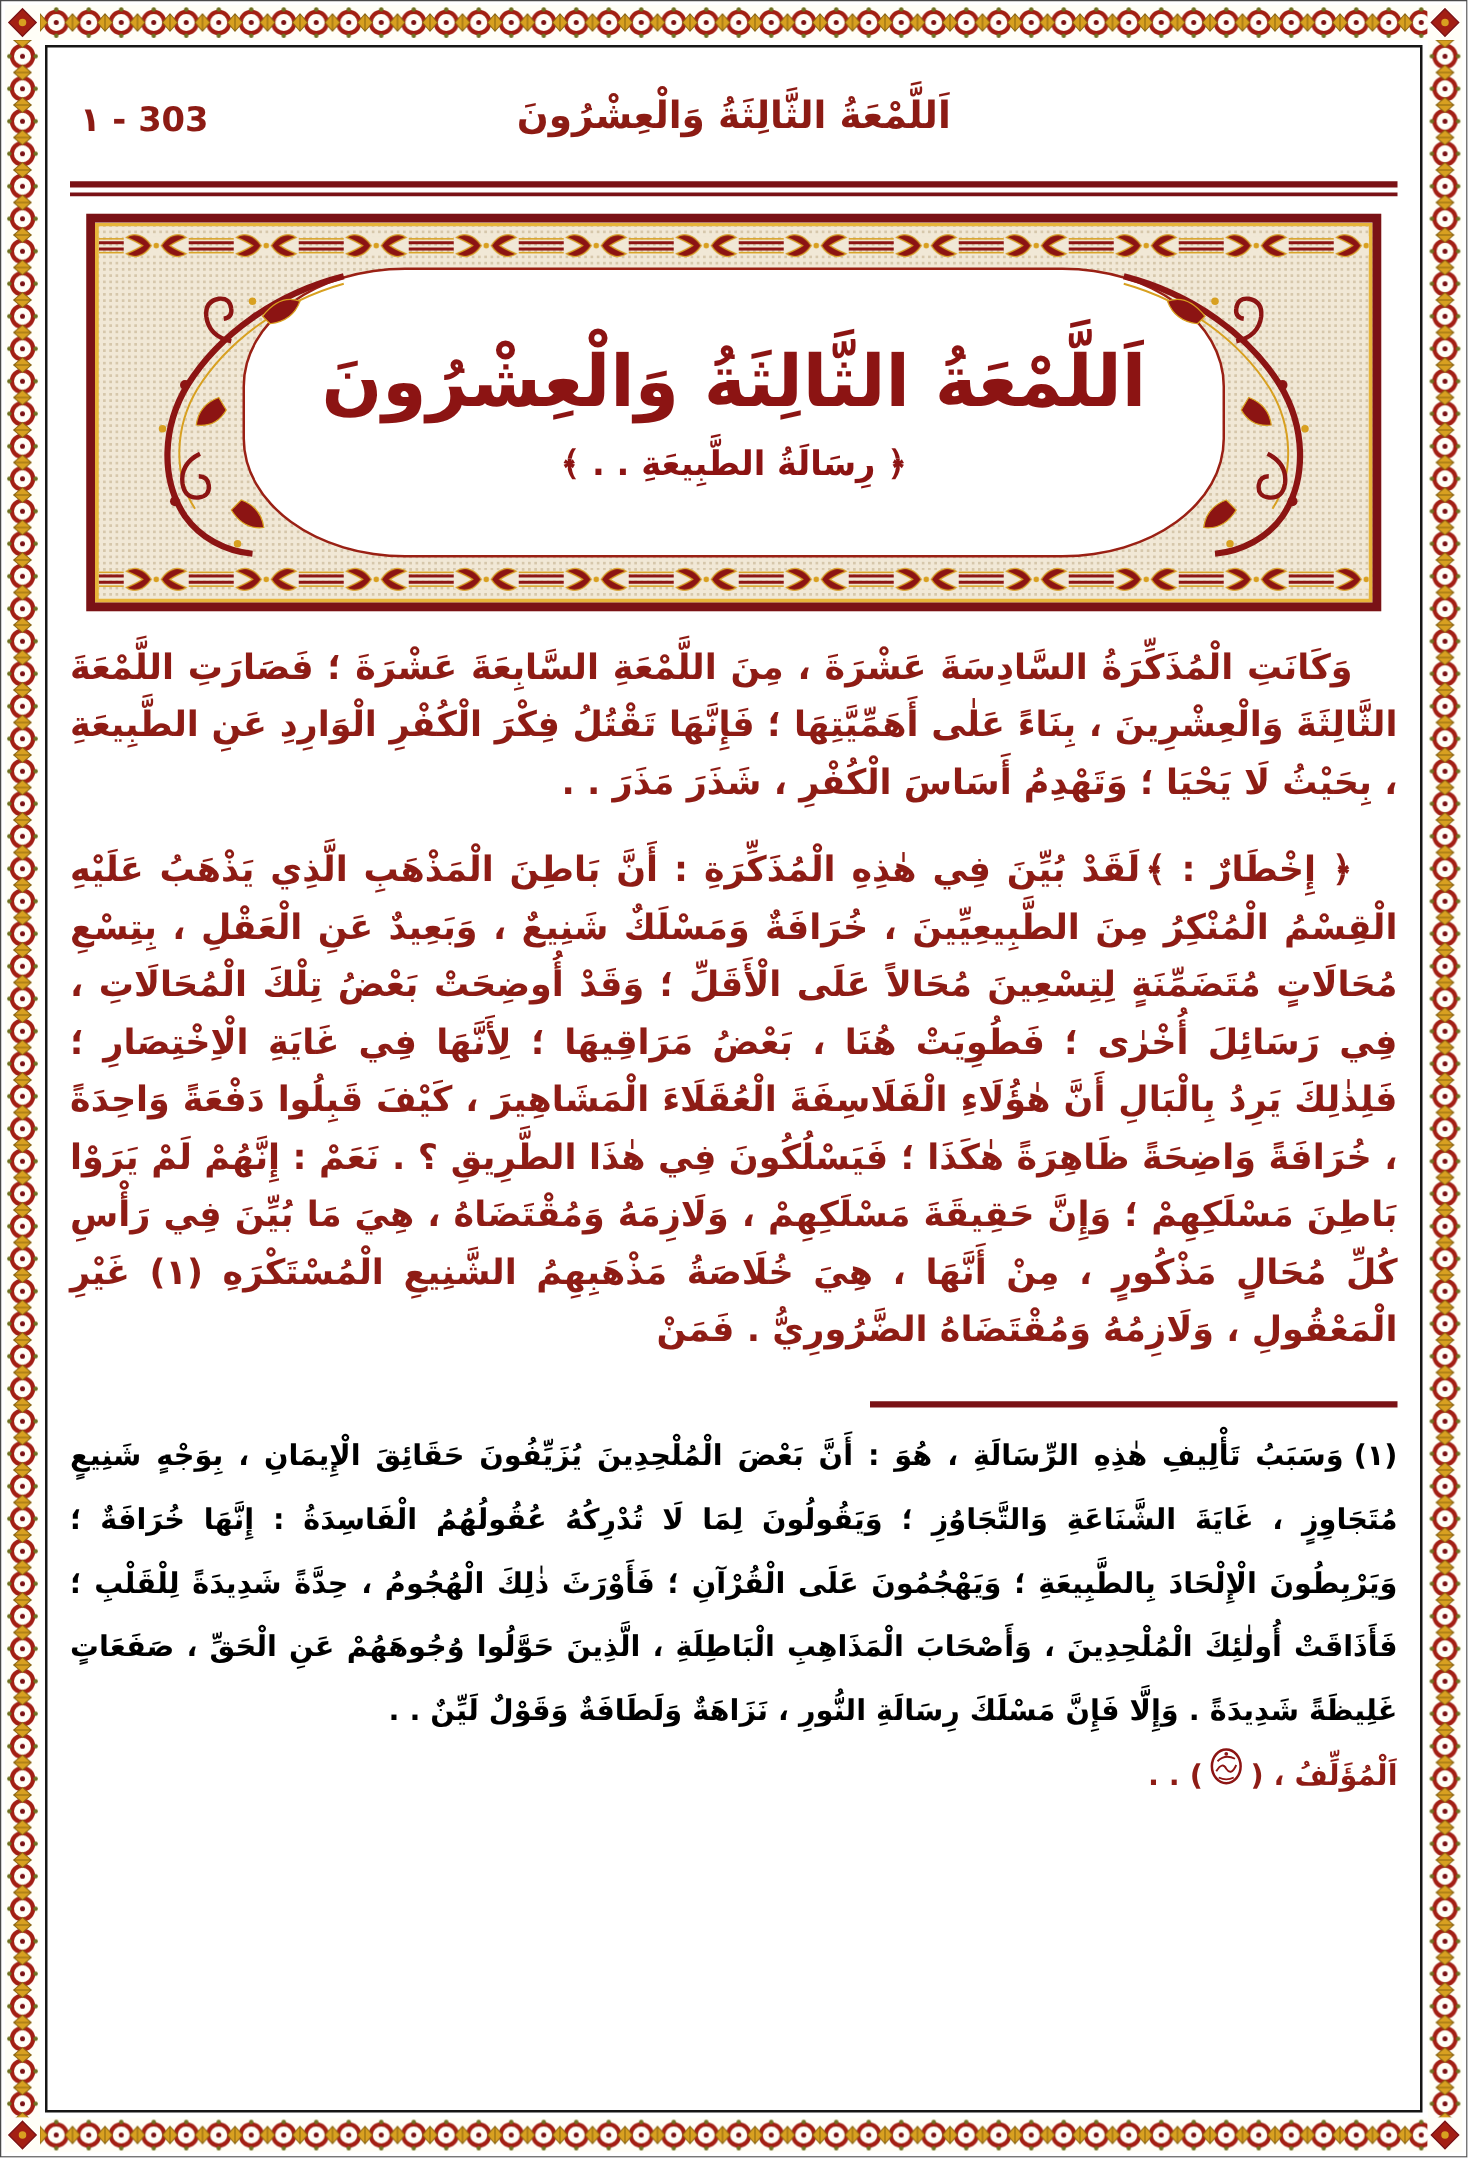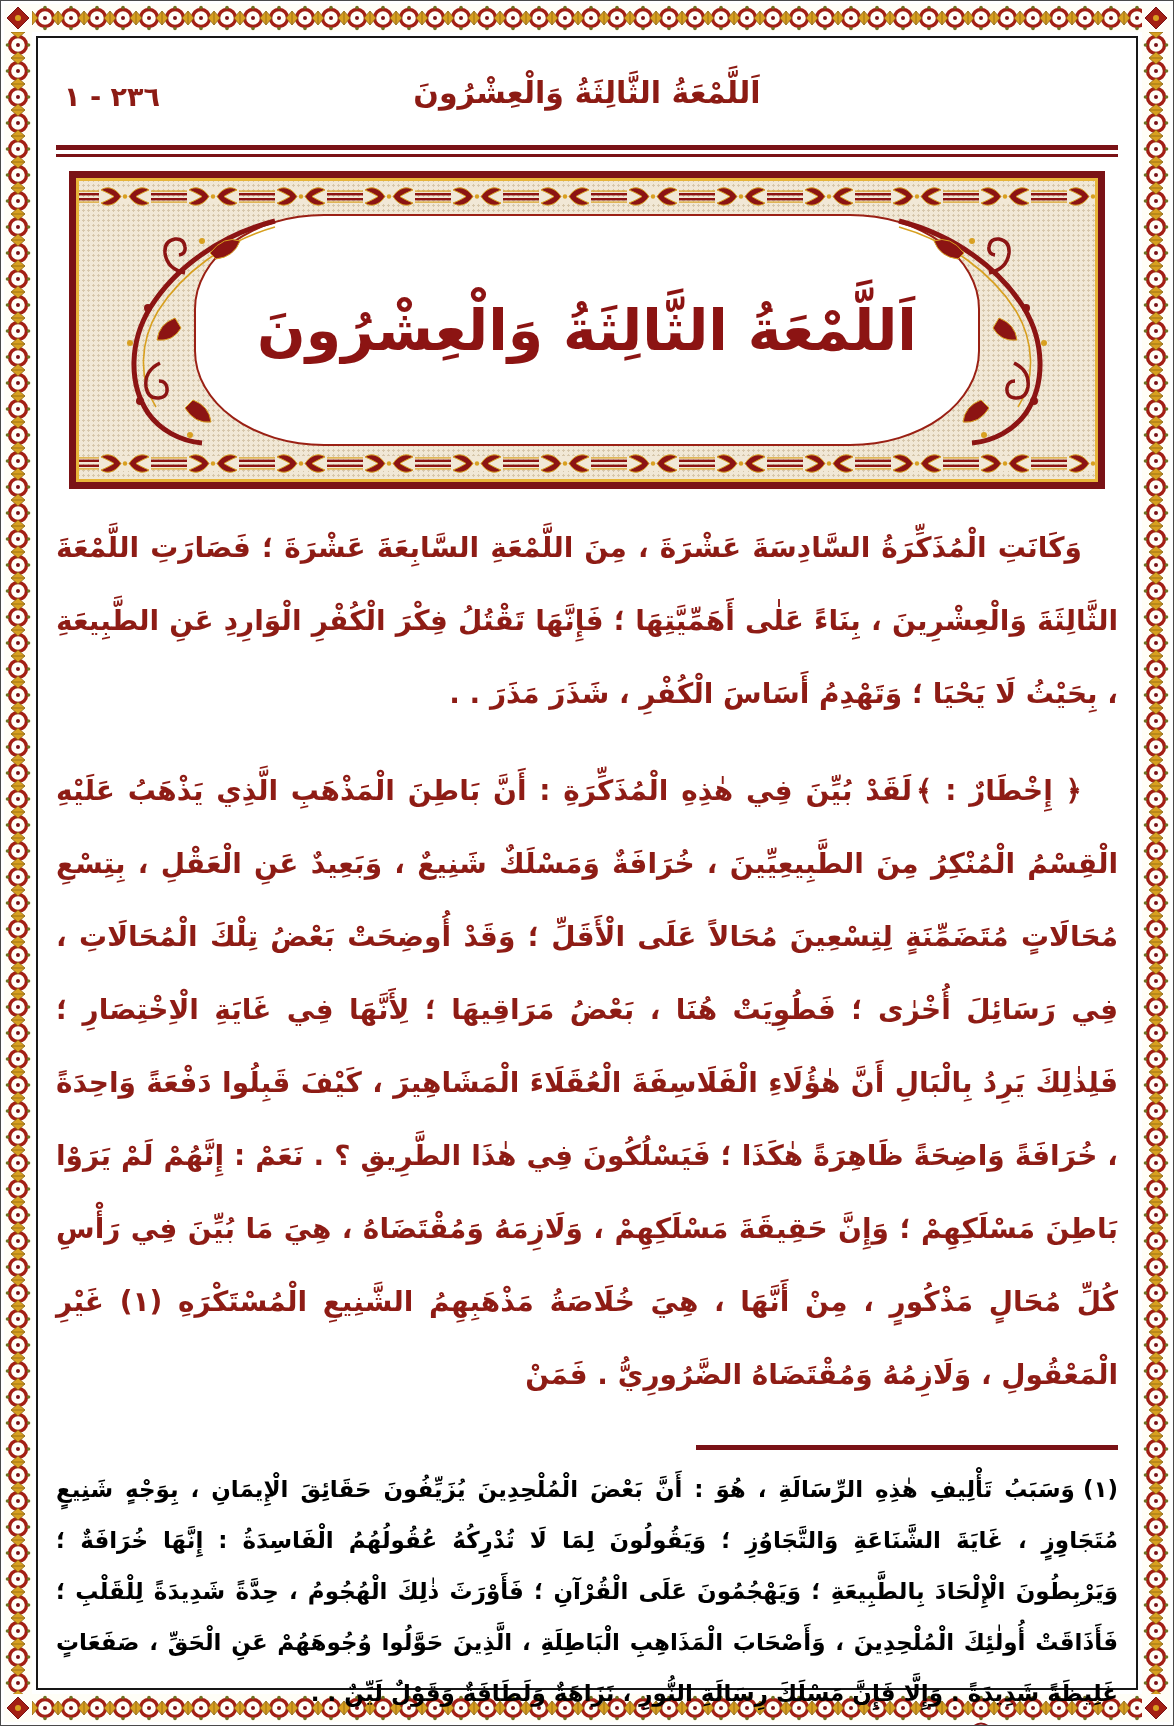--- a/index.html
+++ b/index.html
@@ -45,21 +45,21 @@
   .flourish-left{left:14px;}
   .flourish-right{right:14px;transform:translateY(-50%) scaleX(-1);}
   .box-inner{
     position:absolute;inset:36px 130px;display:flex;flex-direction:column;
     align-items:center;justify-content:center;gap:16px;z-index:2;direction:rtl;
   }
   .box-title{font-size:57px;font-weight:bold;color:#8c1413;white-space:nowrap;text-align:center;}
   .box-subtitle{font-size:27px;font-weight:bold;color:#8c1413;text-align:center;}
   
   .body-text{margin-top:22px;color:#8e1c15;font-weight:bold;direction:rtl;}
-  .par{font-size:28px;line-height:73px;text-align:justify;text-indent:36px;}
+  .par{font-size:28px;line-height:46px;text-align:justify;text-indent:36px;}
   .par-2{margin-top:24px;}
   .lead{margin-left:4px;}
   
   .fn-sep{margin:34px 0 14px auto;width:422px;height:5px;background:#7a1216;}
   .footnote{direction:rtl;text-align:justify;color:#000000;font-weight:bold;font-size:23px;line-height:51px;}
   .fn-marker{margin-left:8px;}
   .fn-signature{direction:rtl;color:#8e1c15;font-weight:bold;font-size:23px;line-height:51px;display:flex;align-items:center;gap:4px;}
   .seal{display:inline-block;vertical-align:middle;}
 </style>
 </head>
@@ -147,21 +147,21 @@
         <path d="M14,3 L25,14 L14,25 L3,14 Z" fill="#a31f14" stroke="#7a1216"></path>
         <circle cx="14" cy="14" r="3" fill="#d8a020"></circle>
       </svg>
   </div>
   <div class="inner-frame"></div>
 
   <div class="content">
 
     <div class="header">
       <div class="running-title" lang="ar">اَللَّمْعَةُ الثَّالِثَةُ وَالْعِشْرُونَ</div>
-      <div class="page-number" lang="ar">٢٣٦ - ١</div>
+      <div class="page-number" lang="ar">303 - ١</div>
     </div>
     <div class="double-rule"></div>
 
     <div class="title-box">
       <div class="band band-top">
         <svg width="100%" height="30" preserveAspectRatio="none">
             <rect width="1100" height="30" fill="url(#bandpat)"></rect>
           </svg>
       </div>
       <div class="band band-bottom">
@@ -199,20 +199,21 @@
           <circle cx="58" cy="95" r="4" fill="#8c1413"></circle>
             <circle cx="50" cy="188" r="4" fill="#8c1413"></circle>
           <circle cx="112" cy="28" r="3" fill="#d8a020"></circle>
             <circle cx="40" cy="130" r="3" fill="#d8a020"></circle>
             <circle cx="100" cy="222" r="3" fill="#d8a020"></circle>
         </svg>
       </div>
 
       <div class="box-inner">
         <div class="box-title" lang="ar">اَللَّمْعَةُ الثَّالِثَةُ وَالْعِشْرُونَ</div>
+        <div class="box-subtitle" lang="ar">﴿ رِسَالَةُ الطَّبِيعَةِ . . ﴾</div>
       </div>
     </div>
 
     <div class="body-text">
       <div class="par par-1" lang="ar">وَكَانَتِ الْمُذَكِّرَةُ السَّادِسَةَ عَشْرَةَ ، مِنَ اللَّمْعَةِ السَّابِعَةَ عَشْرَةَ ؛ فَصَارَتِ اللَّمْعَةَ الثَّالِثَةَ وَالْعِشْرِينَ ، بِنَاءً عَلٰى أَهَمِّيَّتِهَا ؛ فَإِنَّهَا تَقْتُلُ فِكْرَ الْكُفْرِ الْوَارِدِ عَنِ الطَّبِيعَةِ ، بِحَيْثُ لَا يَحْيَا ؛ وَتَهْدِمُ أَسَاسَ الْكُفْرِ ، شَذَرَ مَذَرَ . .</div>
       <div class="par par-2" lang="ar">
         <span class="lead">﴿ إِخْطَارٌ : ﴾</span><span>لَقَدْ بُيِّنَ فِي هٰذِهِ الْمُذَكِّرَةِ : أَنَّ بَاطِنَ الْمَذْهَبِ الَّذِي يَذْهَبُ عَلَيْهِ الْقِسْمُ الْمُنْكِرُ مِنَ الطَّبِيعِيِّينَ ، خُرَافَةٌ وَمَسْلَكٌ شَنِيعٌ ، وَبَعِيدٌ عَنِ الْعَقْلِ ، بِتِسْعِ مُحَالَاتٍ مُتَضَمِّنَةٍ لِتِسْعِينَ مُحَالاً عَلَى الْأَقَلِّ ؛ وَقَدْ أُوضِحَتْ بَعْضُ تِلْكَ الْمُحَالَاتِ ، فِي رَسَائِلَ أُخْرٰى ؛ فَطُوِيَتْ هُنَا ، بَعْضُ مَرَاقِيهَا ؛ لِأَنَّهَا فِي غَايَةِ الْاِخْتِصَارِ ؛ فَلِذٰلِكَ يَرِدُ بِالْبَالِ أَنَّ هٰؤُلَاءِ الْفَلَاسِفَةَ الْعُقَلَاءَ الْمَشَاهِيرَ ، كَيْفَ قَبِلُوا دَفْعَةً وَاحِدَةً ، خُرَافَةً وَاضِحَةً ظَاهِرَةً هٰكَذَا ؛ فَيَسْلُكُونَ فِي هٰذَا الطَّرِيقِ ؟ . نَعَمْ : إِنَّهُمْ لَمْ يَرَوْا بَاطِنَ مَسْلَكِهِمْ ؛ وَإِنَّ حَقِيقَةَ مَسْلَكِهِمْ ، وَلَازِمَهُ وَمُقْتَضَاهُ ، هِيَ مَا بُيِّنَ فِي رَأْسِ كُلِّ مُحَالٍ مَذْكُورٍ ، مِنْ أَنَّهَا ، هِيَ خُلَاصَةُ مَذْهَبِهِمُ الشَّنِيعِ الْمُسْتَكْرَهِ (١) غَيْرِ الْمَعْقُولِ ، وَلَازِمُهُ وَمُقْتَضَاهُ الضَّرُورِيُّ . فَمَنْ</span>
       </div>
     </div>
 

